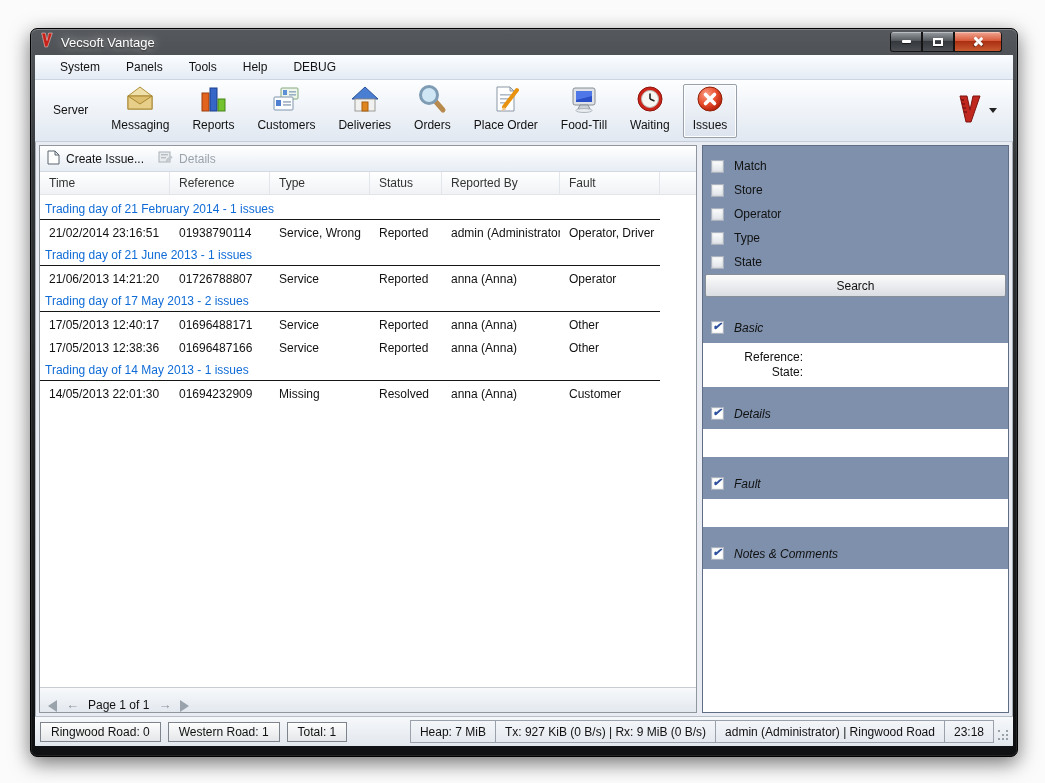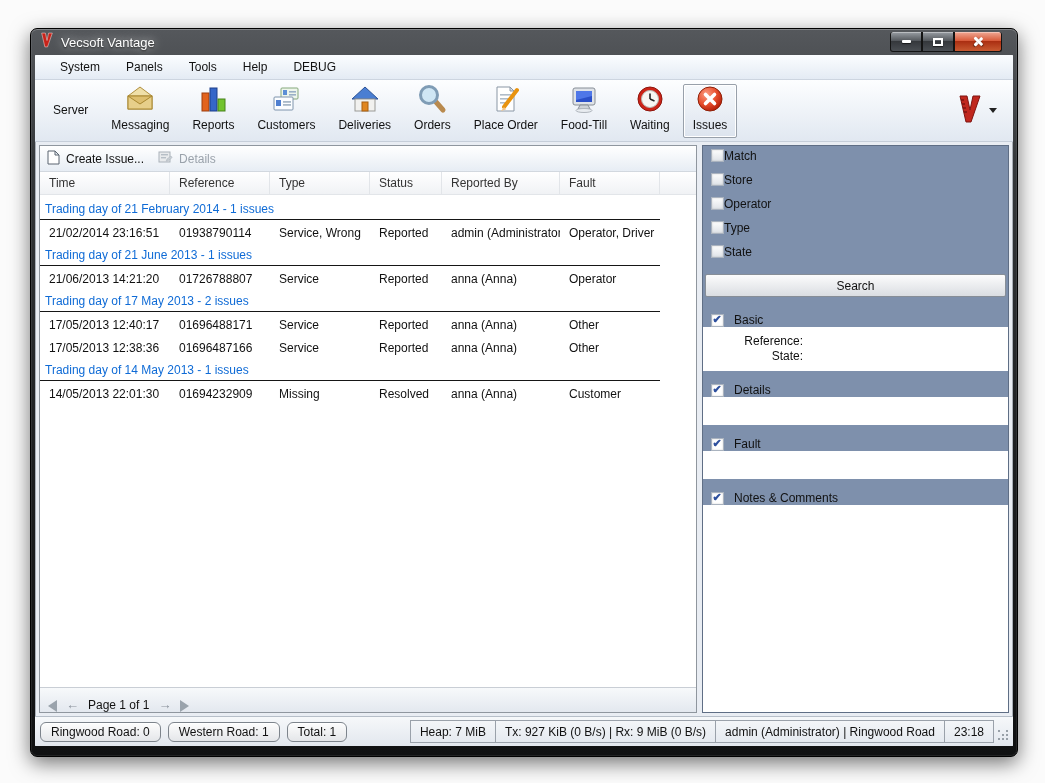--- a/index.html
+++ b/index.html
@@ -107,48 +107,48 @@
   .pg-btn{display:flex;align-items:center;}
   .tri-left{width:0;height:0;border-top:6px solid transparent;border-bottom:6px solid transparent;border-right:9px solid #9aa3ac;}
   .tri-right{width:0;height:0;border-top:6px solid transparent;border-bottom:6px solid transparent;border-left:9px solid #9aa3ac;}
   .arrow-left::before{content:"\2190";color:#8b939c;font-weight:bold;font-size:13px;}
   .arrow-right::before{content:"\2192";color:#8b939c;font-weight:bold;font-size:13px;}
   
   .right-col{
     flex:1;background:#7e90ac;border:1px solid #5f6e85;display:flex;flex-direction:column;
     font-size:12px;box-sizing:border-box;min-height:0;
   }
-  .chk-row{display:flex;align-items:flex-start;padding:0 8px;height:24px;flex:0 0 24px;}
+  .chk-row{display:flex;align-items:flex-end;gap:10px;padding:0 8px;height:24px;flex:0 0 24px;}
   .checkbox{
     width:13px;height:13px;flex:0 0 13px;position:relative;box-sizing:border-box;
     background:linear-gradient(#fdfdfd,#dfe3e8);border:1px solid #aab3bf;
     box-shadow:inset 0 0 2px rgba(0,0,0,.18);
   }
   .checkbox.checked{background:#fff;}
   .checkbox.checked::after{
     content:"\2714";position:absolute;left:0.5px;top:-2.5px;color:#2d4f9e;font-size:11px;font-weight:bold;
   }
   .search-btn{
     margin:5px 2px 4px;height:21px;flex:0 0 21px;display:flex;align-items:center;justify-content:center;
     background:linear-gradient(#fcfcfc,#dadde2);border:1px solid #878e97;border-radius:2px;text-align:center;
   }
-  .section-header{display:flex;align-items:flex-end;gap:10px;padding:0 8px;height:22px;flex:0 0 22px;margin-top:4px;}
+  .section-header{display:flex;align-items:flex-start;gap:10px;padding:0 8px;height:22px;flex:0 0 22px;margin-top:20px;font-style:italic;}
   .section-content{background:#fff;flex:0 0 auto;}
   .content-basic{height:44px;box-sizing:border-box;padding-top:7px;}
   .field-label{width:100px;text-align:right;line-height:15px;color:#101010;}
   .content-details{height:28px;}
   .content-fault{height:28px;}
   .content-notes{flex:1 1 auto;}
   
   .statusbar{
     height:29px;flex:0 0 29px;display:flex;align-items:center;padding:0 3px 0 5px;font-size:12px;
     background:linear-gradient(#f6f8fa,#e2e7ee);border-top:1px solid #b6bec8;
   }
   .sb-btn{
-    border:1px solid #7d848c;border-radius:6px;padding:2px 10px;margin-right:7px;
+    border:1px solid #7d848c;border-radius:0;padding:2px 10px;margin-right:7px;
     background:linear-gradient(#fdfdfd,#e4e6e9);box-shadow:inset 0 1px 0 #fff;
   }
   .sb-right{margin-left:auto;display:flex;align-items:stretch;height:23px;}
   .sb-seg{border:1px solid #9aa1aa;margin-left:-1px;display:flex;align-items:center;padding:0 9px;white-space:nowrap;}
   .resize-grip{width:13px;height:14px;position:relative;align-self:flex-end;margin-left:3px;}
   .resize-grip::before{
     content:"";position:absolute;left:1px;top:1px;width:2px;height:2px;background:#98a0a8;
     box-shadow:8px 8px 0 #98a0a8,8px 4px 0 #98a0a8,4px 8px 0 #98a0a8,8px 0 0 #98a0a8,0 8px 0 #98a0a8,4px 4px 0 #98a0a8;
   }
 </style>

